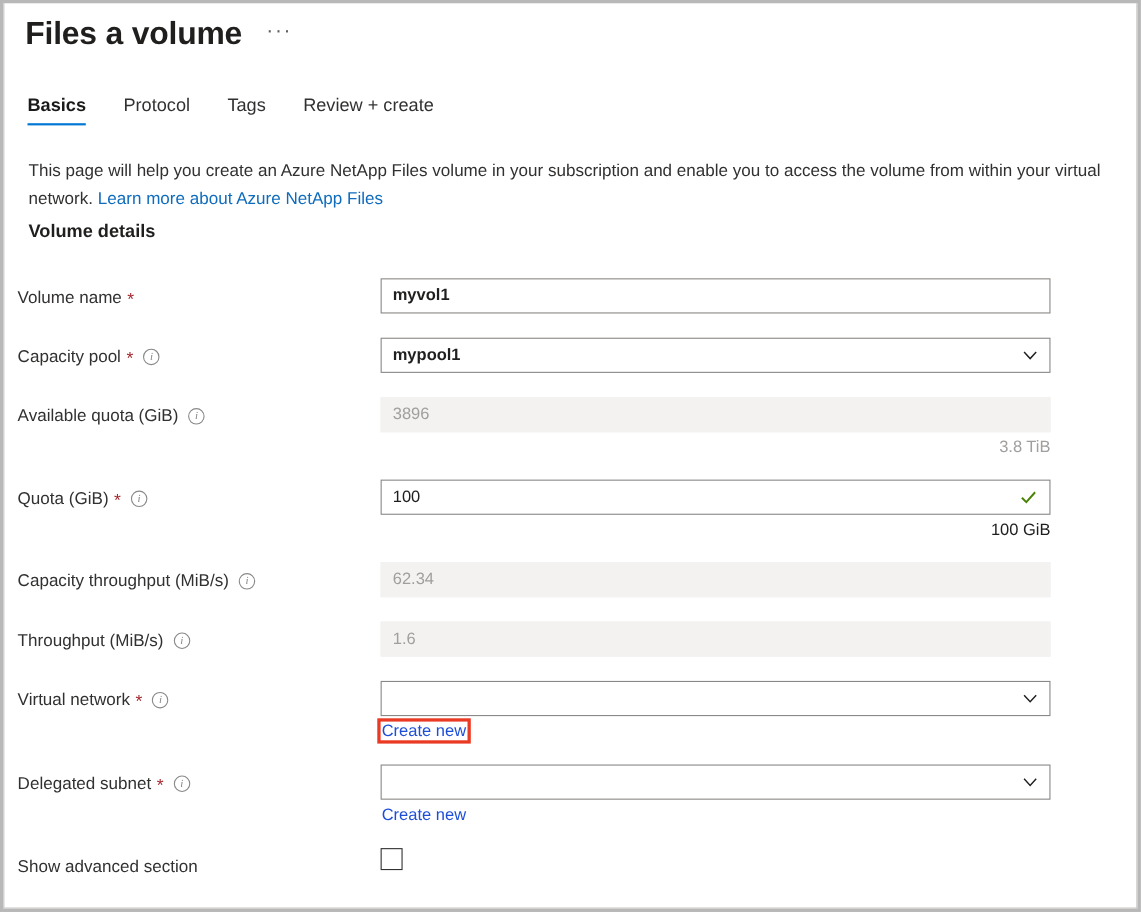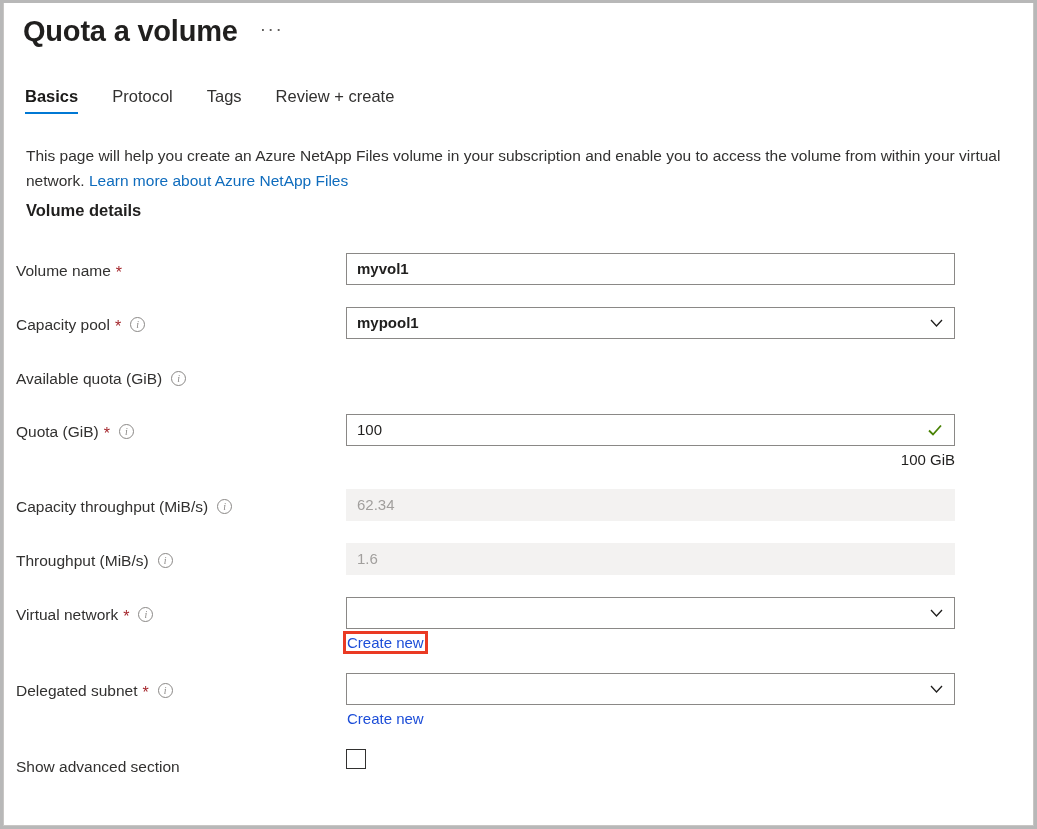--- a/index.html
+++ b/index.html
@@ -219,21 +219,21 @@
   .spacer-8  { height: 21px; }
   .spacer-row { height: 22px; }
 </style>
 </head>
 <body>
 
 <div class="window">
  <div class="inner">
 
   <div class="title-row">
-    <div class="page-title">Quota a volume</div>
+    <div class="page-title">Files a volume</div>
     <div class="ellipsis-btn">···</div>
   </div>
 
   <div class="tabs">
     <div class="tab active">Basics</div>
     <div class="tab">Protocol</div>
     <div class="tab">Tags</div>
     <div class="tab">Review + create</div>
   </div>
 
@@ -278,20 +278,26 @@
       </div>
     </div>
 
     <div class="spacer-row"></div>
 
     <div class="row">
       <div class="label">
         <span>Available quota (GiB)</span>
         <span class="info-icon">i</span>
       </div>
+      <div class="field-col">
+        <div class="field disabled">
+          <span class="value">3896</span>
+        </div>
+        <div class="helper muted">3.8 TiB</div>
+      </div>
     </div>
 
     <div class="spacer-8"></div>
 
     <div class="row">
       <div class="label">
         <span>Quota (GiB)</span>
         <span class="req">*</span>
         <span class="info-icon">i</span>
       </div>

